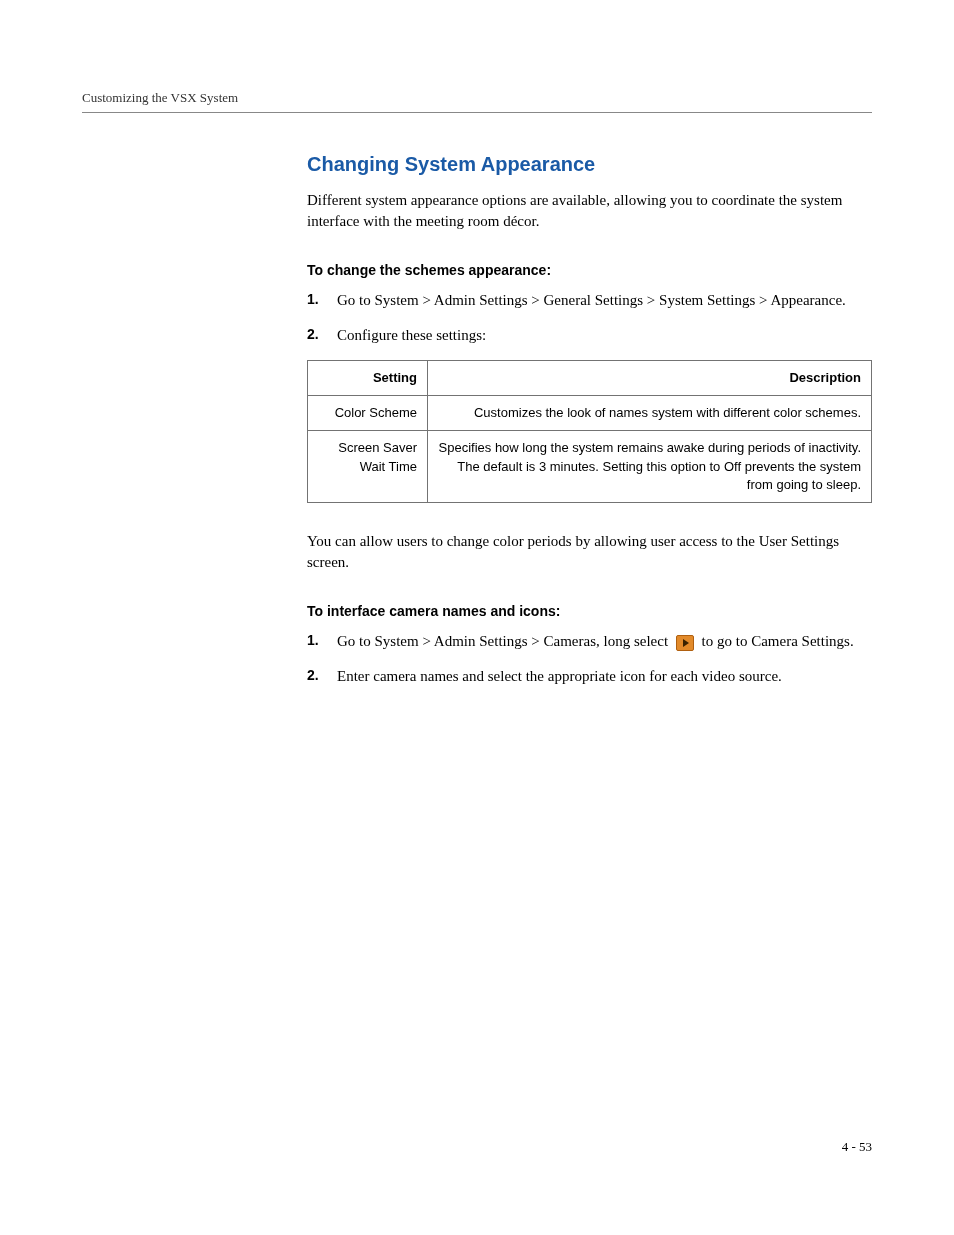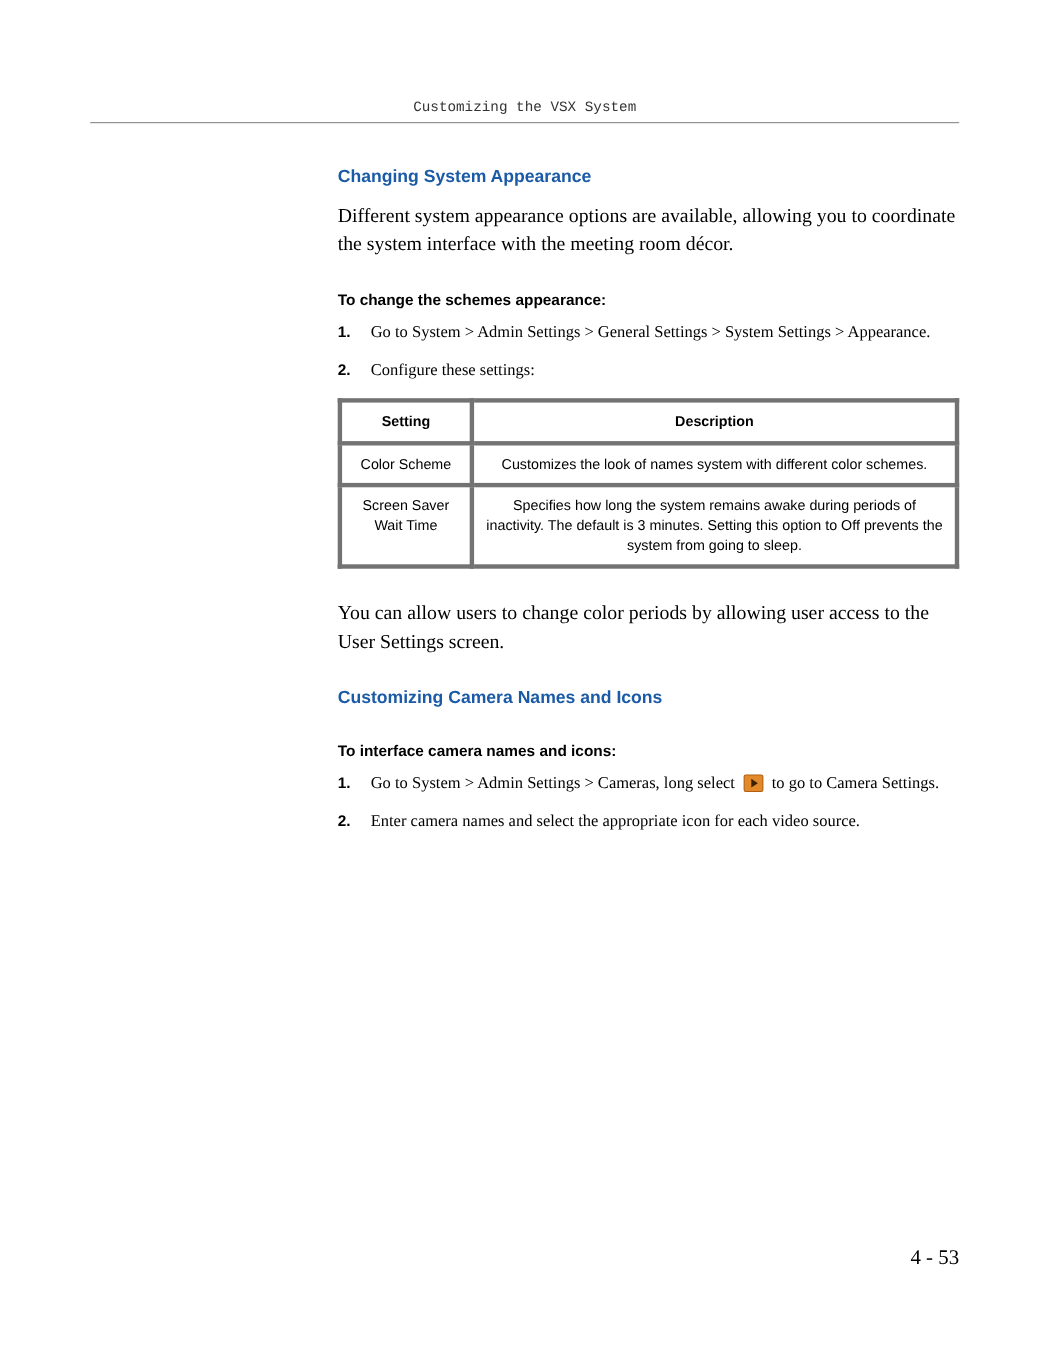--- a/index.html
+++ b/index.html
@@ -8,43 +8,43 @@
       background: #fff;
       width: 954px;
       height: 1235px;
       position: relative;
       color: #000;
     }
     .page {
       padding: 90px 82px 40px 82px;
     }
     .header-area {
-      text-align: center;
-      font-family: Liberation Mono, monospace;
+      text-align: left;
+      font-family: Liberation Serif, serif;
       font-size: 13px;
       color: #333;
       padding-right: 0;
       padding-bottom: 6px;
       border-bottom: 1px solid #888;
       margin-bottom: 40px;
     }
     .content {
       margin-left: 225px;
       margin-right: 0;
     }
     .section-heading {
       font-family: 'Arial Narrow', Arial, sans-serif;
       font-weight: bold;
-      font-size: 16px;
+      font-size: 20px;
       color: #1a5aa6;
       margin-bottom: 14px;
     }
     .body-text {
       font-family: 'Palatino Linotype', 'Book Antiqua', Palatino, Georgia, serif;
-      font-size: 18px;
+      font-size: 15px;
       line-height: 1.4;
       margin-bottom: 20px;
       color: #000;
     }
     .subheading {
       font-family: Arial, sans-serif;
       font-weight: bold;
       font-size: 14px;
       margin-top: 30px;
       margin-bottom: 12px;
@@ -75,23 +75,23 @@
     .bold { font-weight: normal; }
     table.settings {
       border-collapse: collapse;
       width: 100%;
       margin-top: 8px;
       margin-bottom: 28px;
       font-family: Arial, Helvetica, sans-serif;
       font-size: 13px;
     }
     table.settings th, table.settings td {
-      border: 4px solid #737373;
+      border: 1px solid #737373;
       padding: 8px 10px;
-      text-align: center;
+      text-align: right;
       vertical-align: top;
       line-height: 1.4;
     }
     table.settings th {
       font-weight: bold;
       background: #fff;
     }
     table.settings td.setting-name {
       font-weight: normal;
       width: 120px;
@@ -110,21 +110,21 @@
     .icon-arrow svg {
       position: absolute;
       top: 2px;
       left: 4px;
     }
     .footer {
       position: absolute;
       bottom: 80px;
       right: 82px;
       font-family: 'Palatino Linotype', 'Book Antiqua', Palatino, Georgia, serif;
-      font-size: 19px;
+      font-size: 13px;
       color: #000;
     }
   </style>
 </head>
 <body>
 
 <div class="page">
   <div class="header-area">
     <span>Customizing the VSX System</span>
   </div>
@@ -159,21 +159,20 @@
         <td class="setting-name">Screen Saver Wait Time</td>
         <td>
           <span>Specifies how long the system remains awake during periods of inactivity. The default is 3 minutes. Setting this option to </span><span class="bold">Off</span><span> prevents the system from going to sleep.</span>
         </td>
       </tr>
     </tbody>
       </table>
 
     <p class="body-text">You can allow users to change color periods by allowing user access to the User Settings screen.</p>
 
-    <div class="section-heading" style="margin-top:30px;">Customizing Camera Names and Icons</div>
 
     <div class="subheading">To interface camera names and icons:</div>
 
     <ol class="steps">
       <li>
         <span>Go to </span><span class="bold">System &gt; Admin Settings &gt; Cameras</span><span>, long select </span><span class="icon-arrow"><svg width="10" height="10" viewBox="0 0 10 10">
               <polygon points="2,1 8,5 2,9" fill="#3a2200"></polygon>
             </svg></span><span> to go to </span><span class="bold">Camera Settings</span><span>.</span>
       </li>
       <li>

